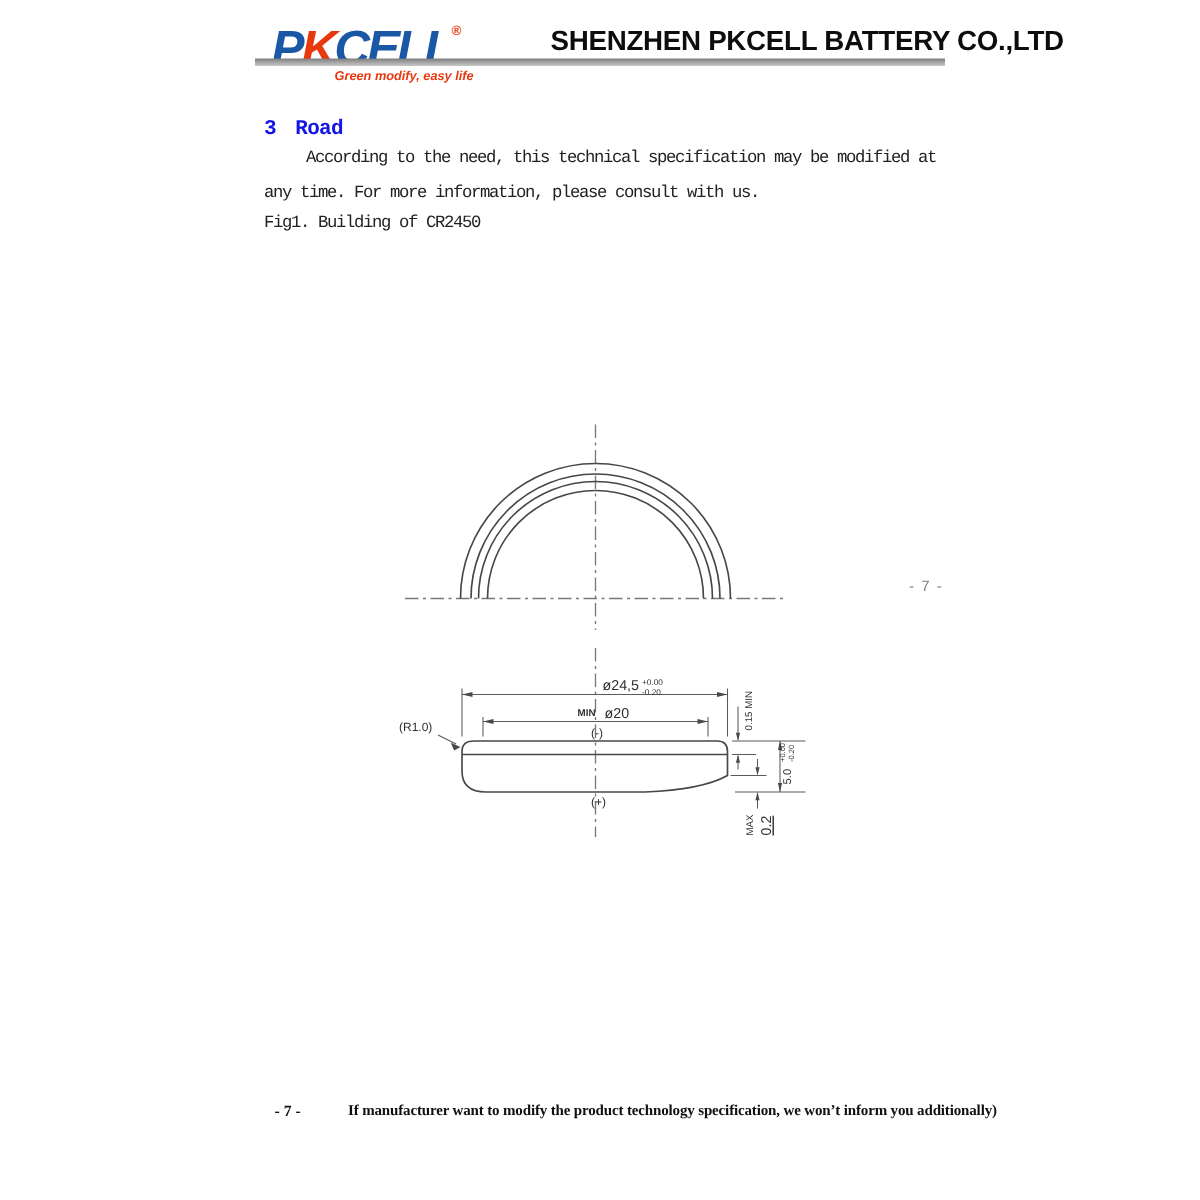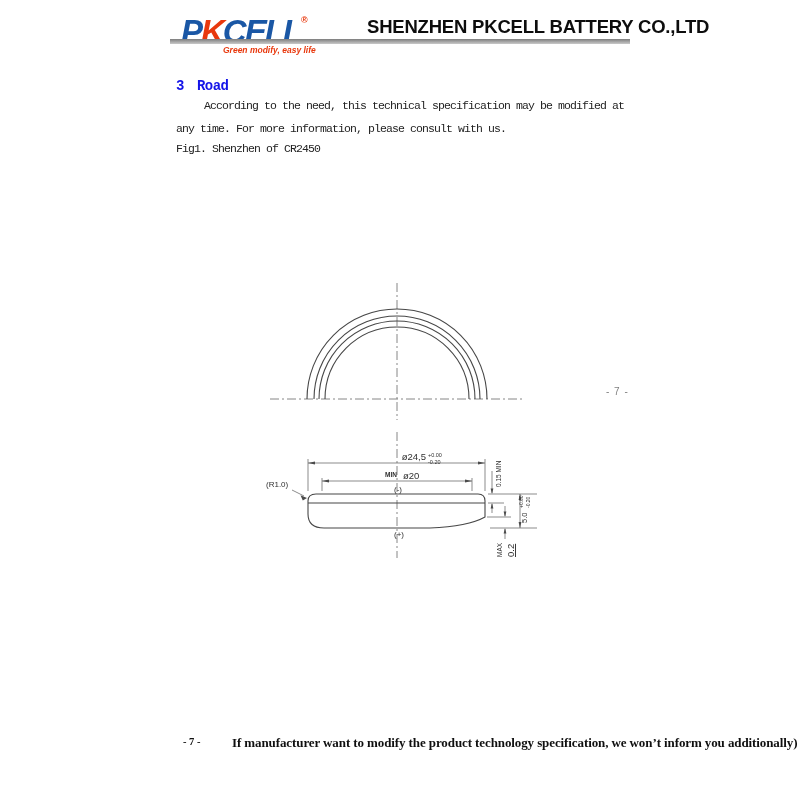--- a/index.html
+++ b/index.html
@@ -42,38 +42,38 @@
 
   .side-marker{position:absolute;left:606px;top:386px;font-size:10px;color:#808080;
                letter-spacing:1px;white-space:nowrap;}
 
   .end-marker{position:absolute;left:0;top:679px;width:800px;text-align:center;
               font-weight:700;font-size:12.5px;color:#101010;letter-spacing:0.3px;}
 
   .footer-page{position:absolute;left:183px;top:736px;font-family:"Liberation Serif",serif;
                font-weight:700;font-size:10.5px;color:#101010;}
   .footer-note{position:absolute;left:232px;top:735px;font-family:"Liberation Serif",serif;
-               font-weight:700;font-size:13px;letter-spacing:-0.1px;color:#101010;white-space:nowrap;}
+               font-weight:700;font-size:10px;letter-spacing:-0.1px;color:#101010;white-space:nowrap;}
 </style>
 </head>
 <body>
 
 <div class="page">
 
   <div class="logo">
     <div class="brand"><span>P</span><span class="bolt">K</span><span>CELL</span><span class="reg">®</span></div>
     <div class="tagline">Green modify, easy life</div>
   </div>
   <div class="company">SHENZHEN PKCELL BATTERY CO.,LTD</div>
   <div class="divider"></div>
 
   <div class="note-head"><span class="num">3</span><span>Road</span></div>
   <div class="mono bodyline l1">According to the need, this technical specification may be modified at</div>
   <div class="mono bodyline l2">any time. For more information, please consult with us.</div>
-  <div class="mono bodyline l3">Fig1. Shenzhen of CR2450</div>
+  <div class="mono bodyline l3">Fig1. Building of CR2450</div>
 
   <div class="side-marker">- 7 -</div>
 
   <svg class="figure" width="300" height="290" viewBox="0 0 300 290">
 
     <path class="cl" d="M147,3 V140"></path>
     <path class="cl" d="M147,152 V278"></path>
     <path class="cl" d="M20,119 H275"></path>
 
     <g>

